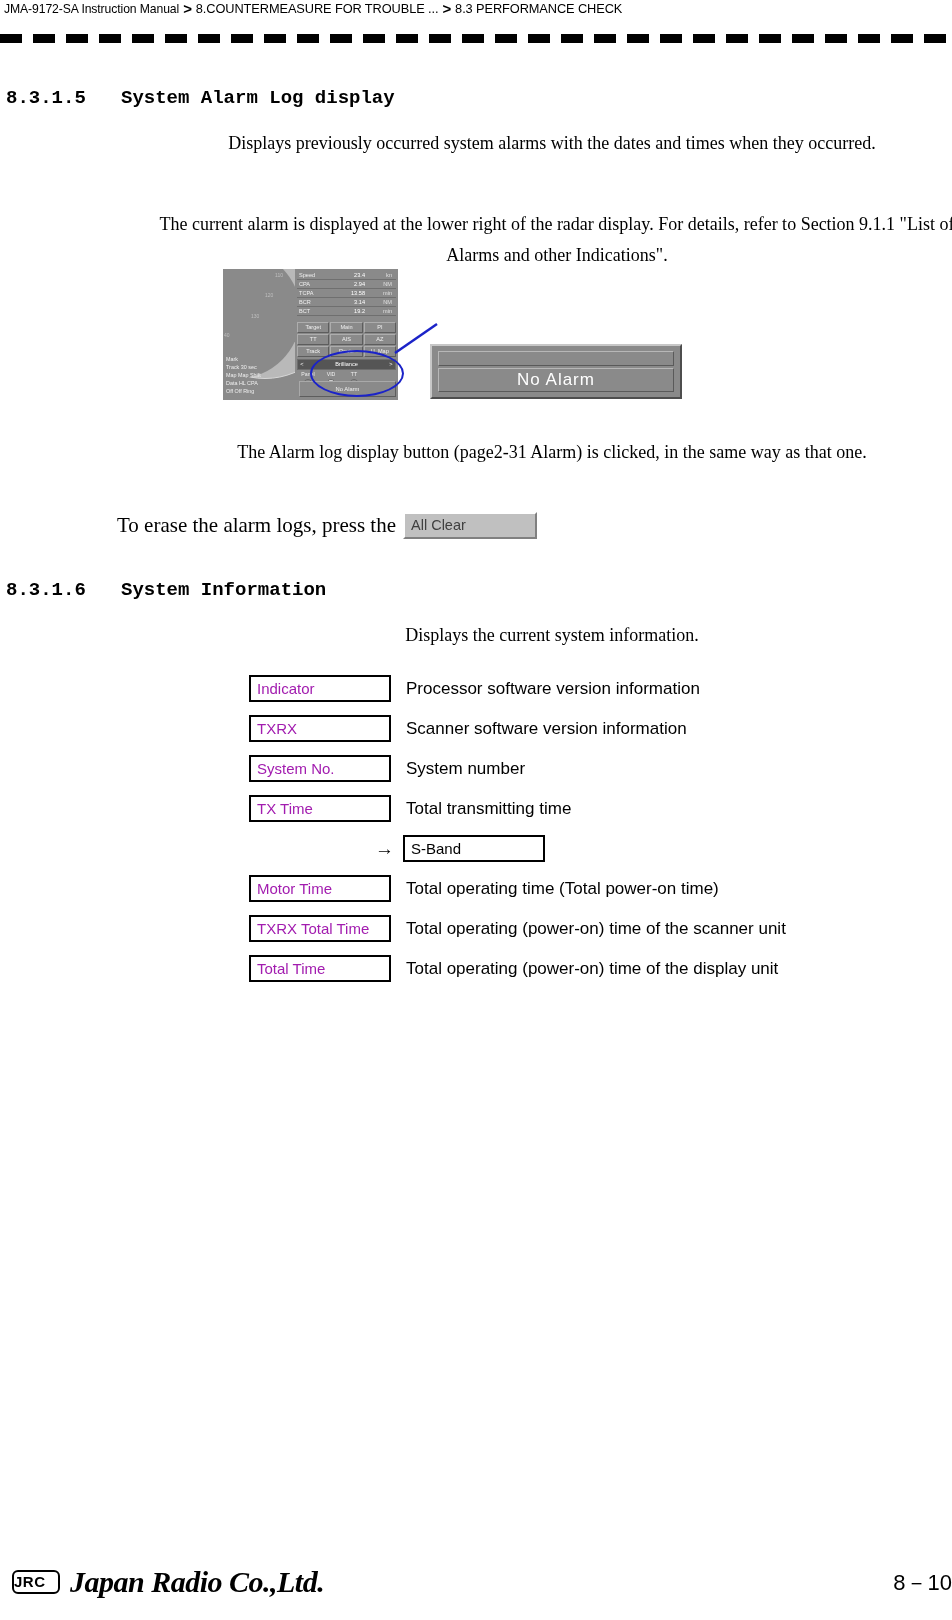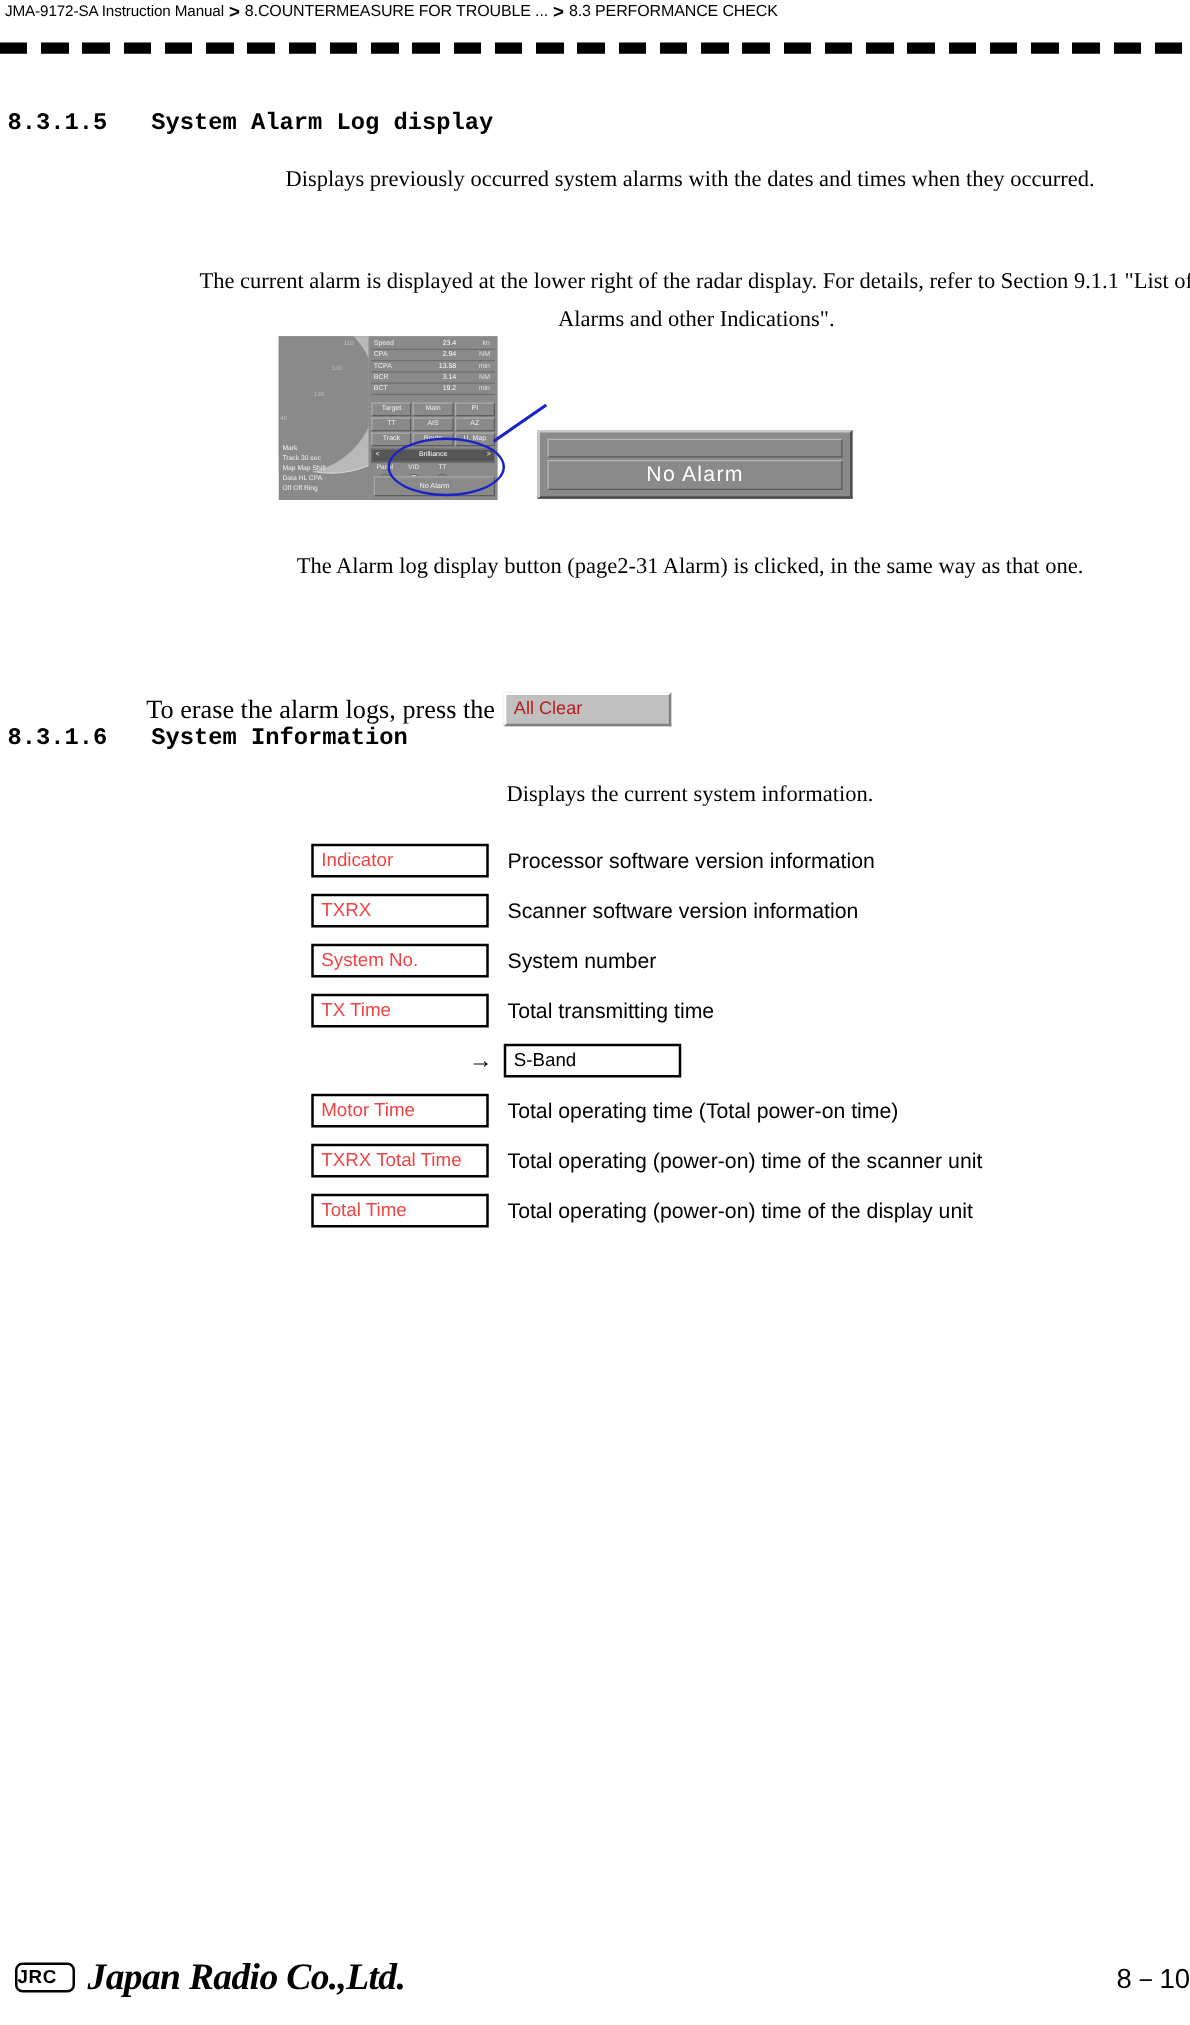--- a/index.html
+++ b/index.html
@@ -88,21 +88,21 @@
     margin: 0 7px;
     padding: 2px 6px 3px 6px;
     background: #c0c0c0;
     border-top: 2px solid #ffffff;
     border-left: 2px solid #ffffff;
     border-right: 2px solid #808080;
     border-bottom: 2px solid #808080;
     font-family: "Liberation Sans", sans-serif;
     font-size: 14.5px;
     line-height: 18px;
-    color: #b91c1c;
+    color: #404040;
     text-align: left;
   }
 
   
   .fig-radar {
     position: absolute;
     left: 223px;
     top: 269px;
     width: 175px;
     height: 131px;
@@ -285,21 +285,21 @@
     width: 142px;
     height: 27px;
     box-sizing: border-box;
     border: 2px solid #000;
     background: #fff;
     font-family: "Liberation Sans", sans-serif;
     font-size: 15px;
     line-height: 23px;
     padding-left: 6px;
     white-space: nowrap;
-    color: #ef4444;
+    color: #a21caf;
   }
   .si-desc {
     margin-left: 15px;
     font-family: "Liberation Sans", sans-serif;
     font-size: 17px;
     line-height: 23px;
     white-space: nowrap;
     color: #000;
   }
   .si-sub {
@@ -484,21 +484,21 @@
   </svg>
 </div>
 
 <div class="fig-noalarm">
   <div class="slot-top"></div>
   <div class="slot-main">No  Alarm</div>
 </div>
 
 <div class="para" style="left:117px; top:437px; width:790px;">The Alarm log display button (page2-31 Alarm) is clicked, in the same way as that one.</div>
 
-<div class="inline-row" style="left:117px; top:510px;margin-top:42px;">
+<div class="inline-row" style="left:117px; top:510px;">
   <span>To erase the alarm logs, press the</span>
   <span class="btn-allclear">All Clear</span>
 </div>
 
 <div class="h3" style="left:6px; top:578px;">
   <span class="num">8.3.1.6</span><span>System Information</span>
 </div>
 
 <div class="para" style="left:117px; top:620px; width:790px;">Displays the current system information.</div>
 

